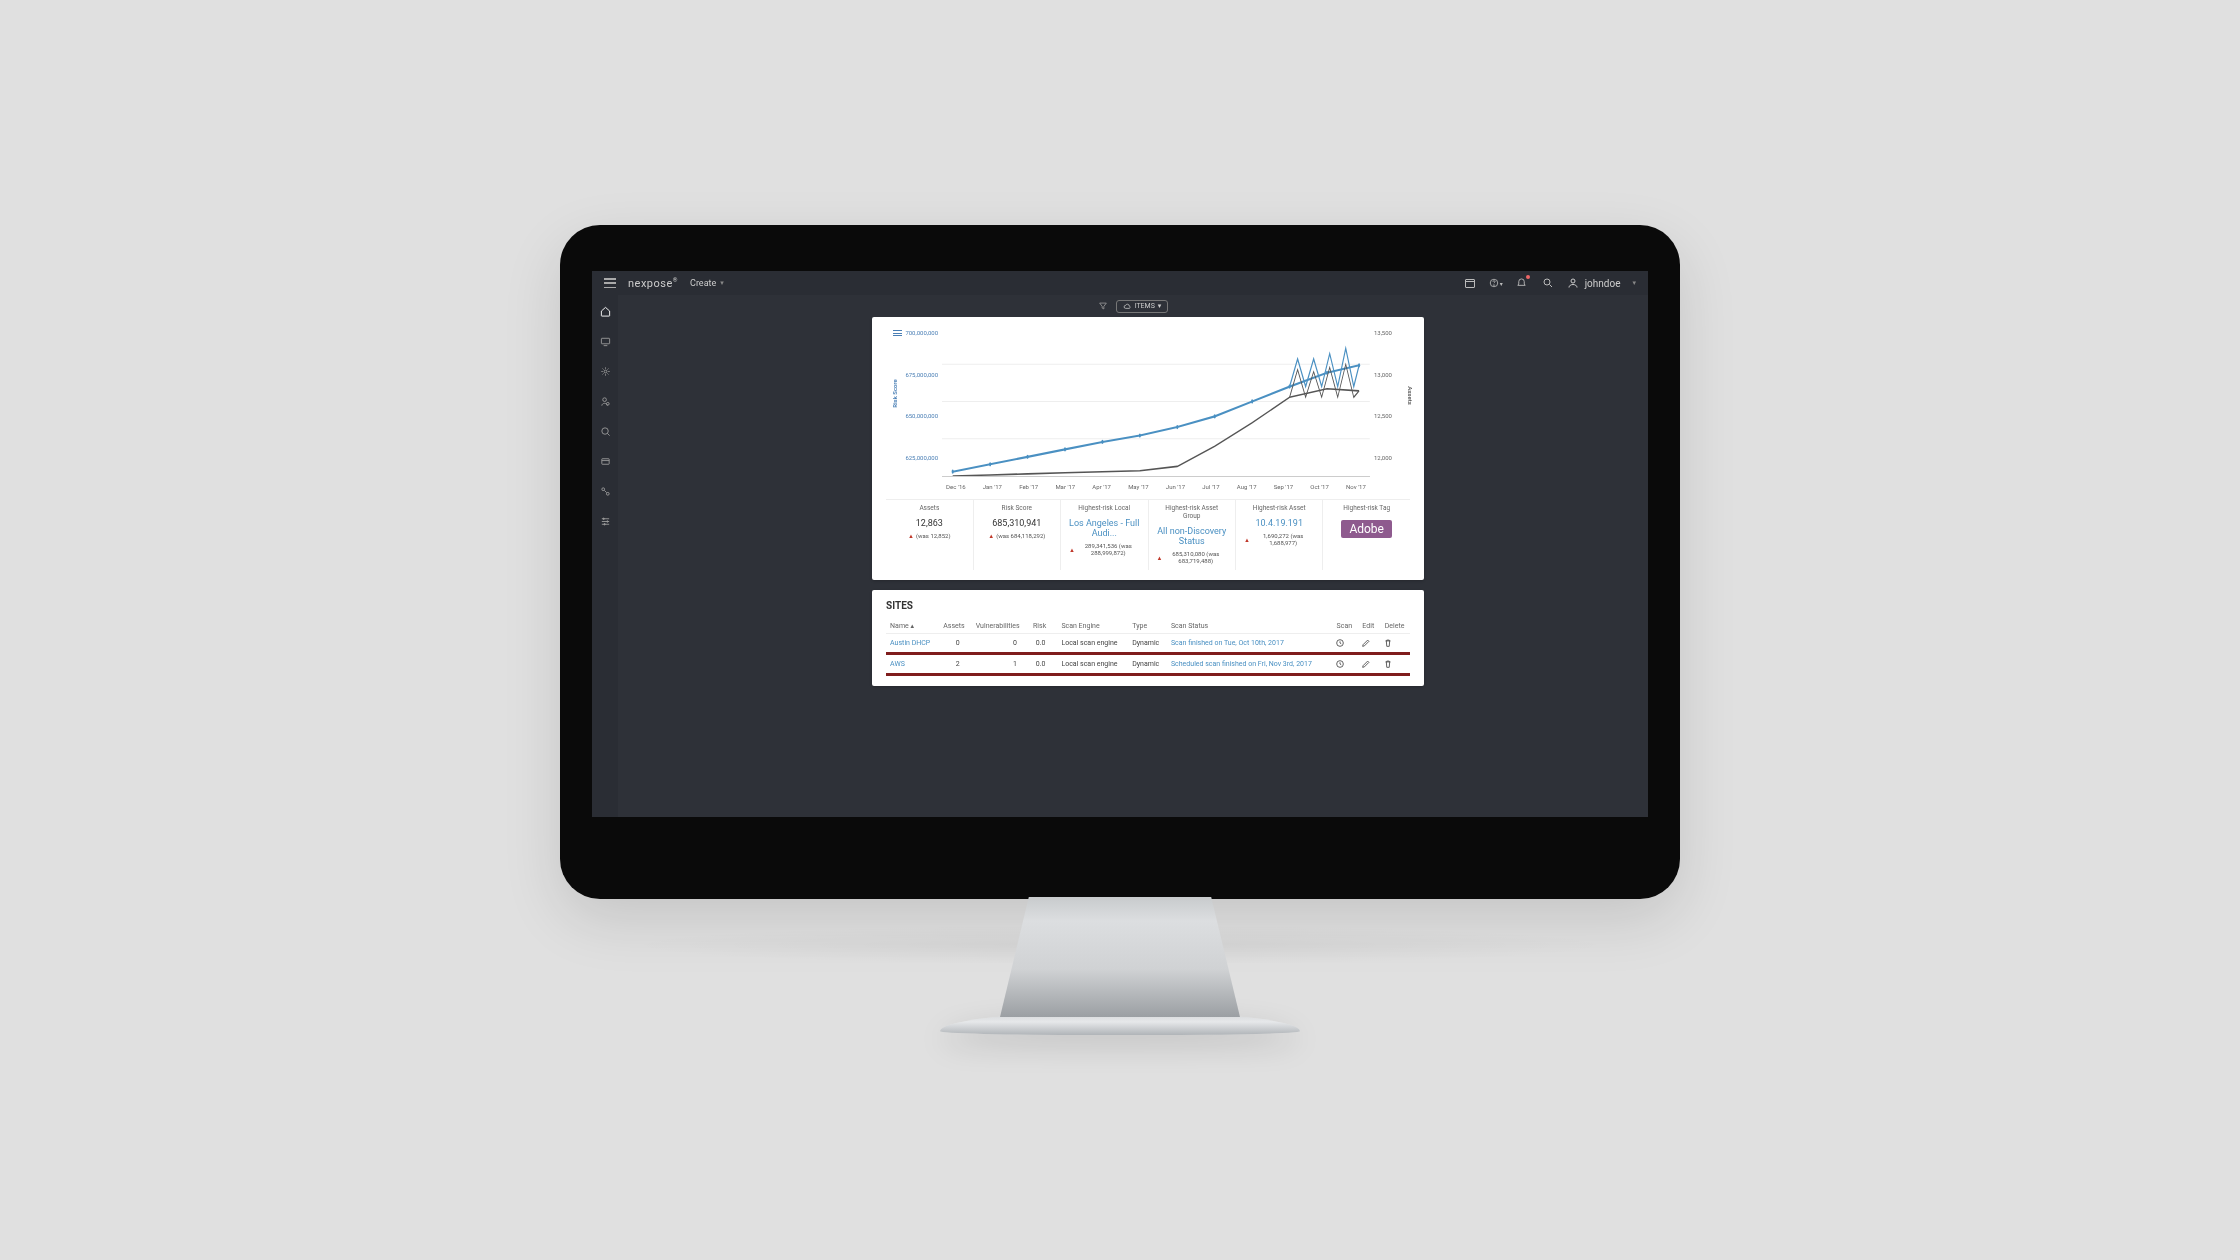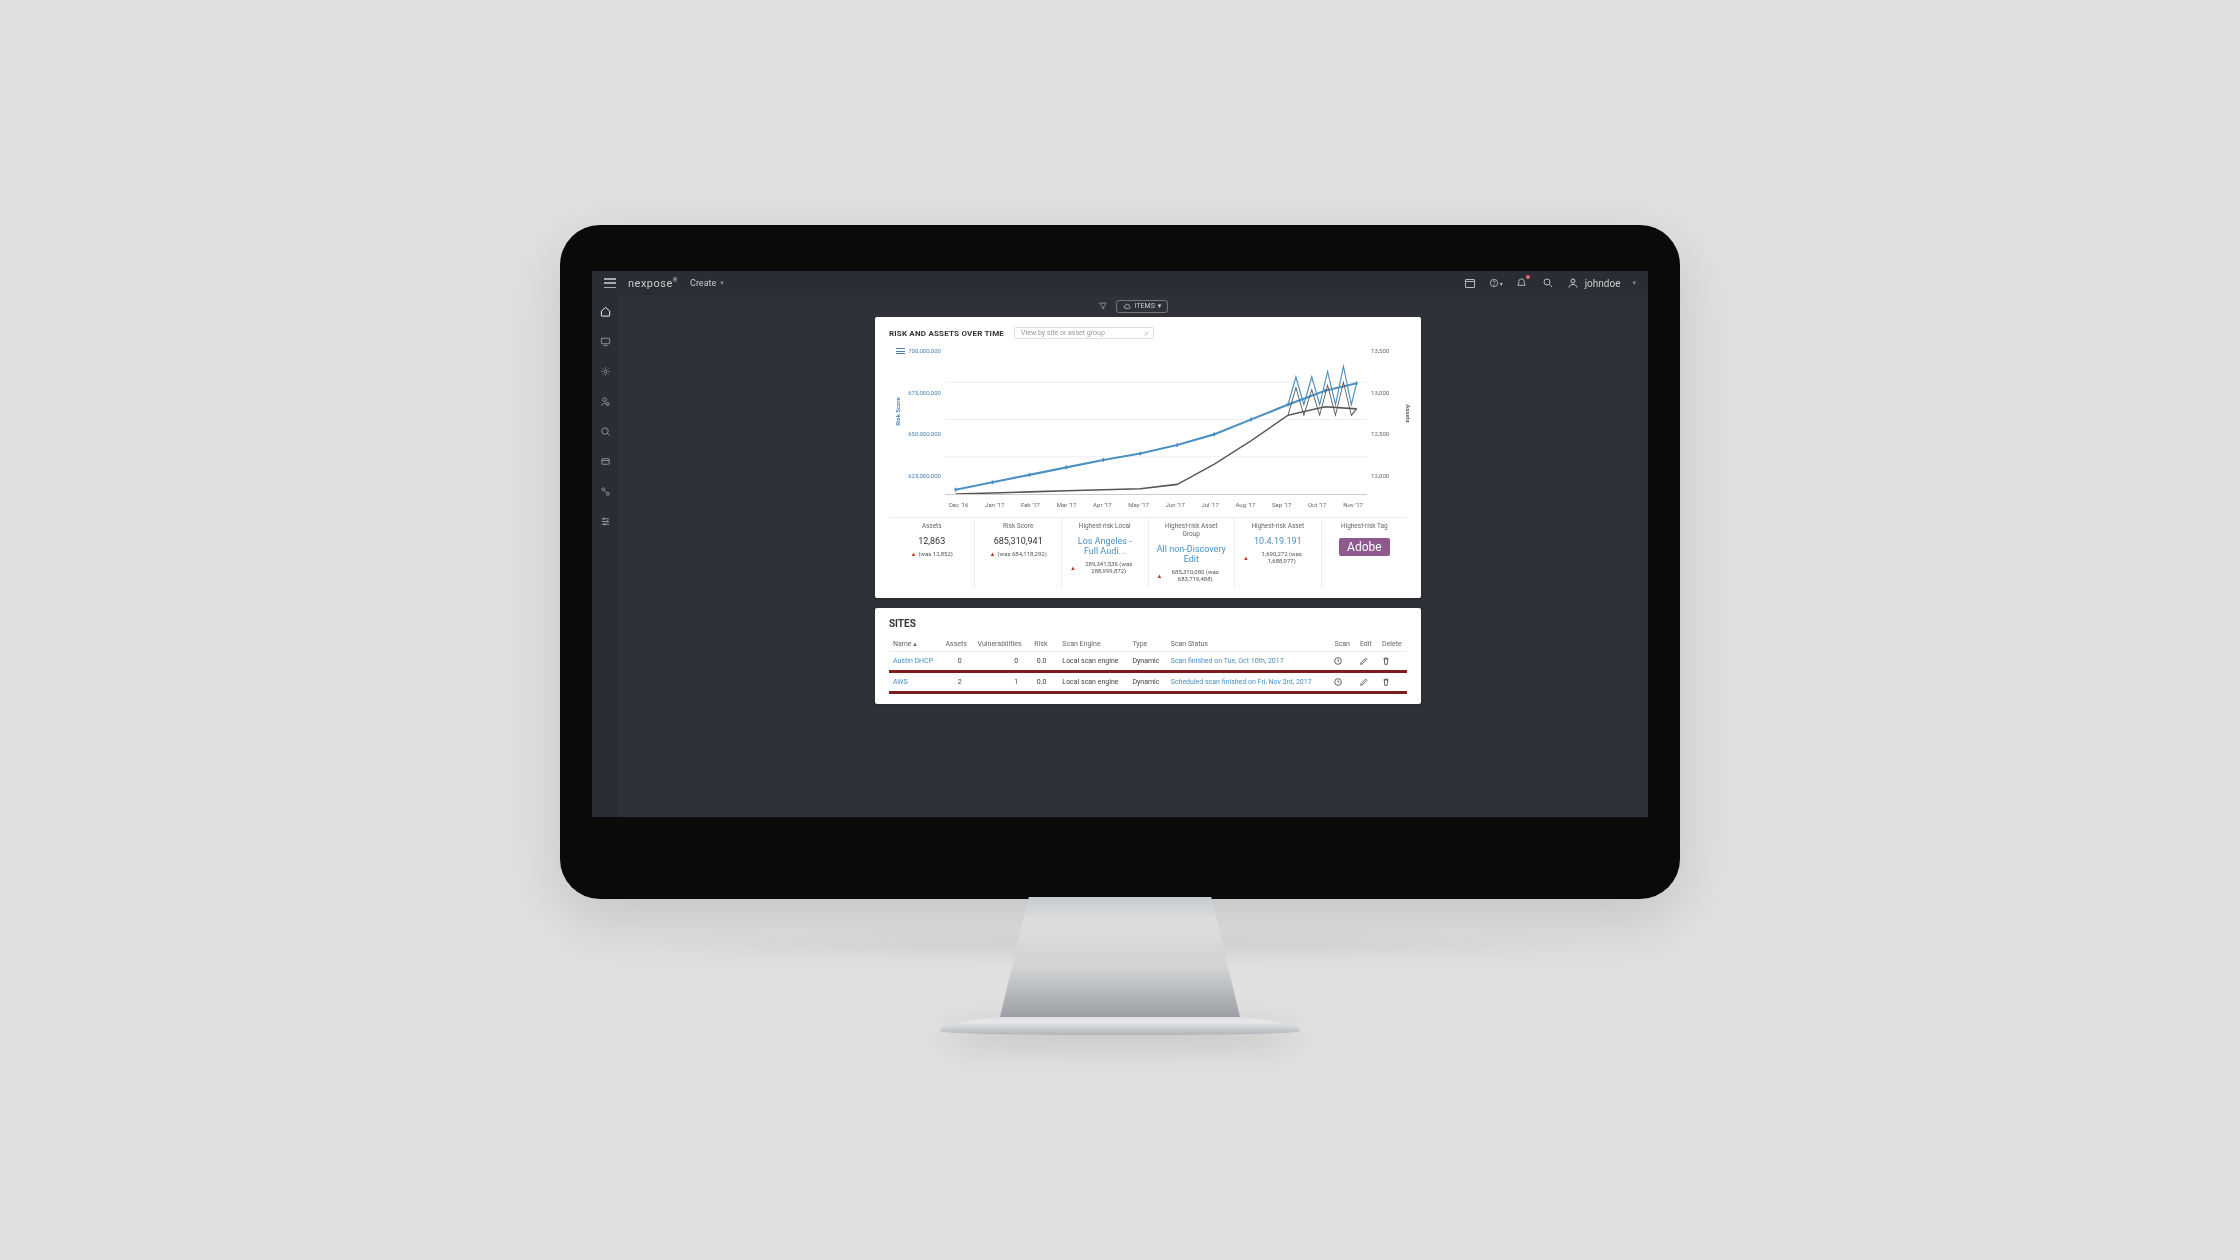--- a/index.html
+++ b/index.html
@@ -338,27 +338,20 @@
                   <path d="M7 17a4 4 0 010-8 5 5 0 019.6 1.5A3.5 3.5 0 0117 17H7z"></path>
                 </svg>
               <span>ITEMS</span>
               <span style="font-size:7px;">▾</span>
             </div>
           </div>
 
           <div class="dashboard">
 
             <div class="card">
-              <div class="chart-header">
-                <div class="chart-title">RISK AND ASSETS OVER TIME</div>
-                <div class="search-box">
-                  <span>View by site or asset group</span>
-                  <span class="mag">⌕</span>
-                </div>
-              </div>
 
               <div class="chart-area">
                 <div class="y-left">
                   <div class="axis-title">Risk Score</div>
                   <div class="tick first">
                       <span class="sq"></span>
                       <span>700,000,000</span>
                     </div>
                   <div class="tick">675,000,000</div>
                   <div class="tick">650,000,000</div>
@@ -437,21 +430,21 @@
                 <div class="stat-cell">
                   <div class="stat-label">Highest-risk Local</div>
                   <div class="stat-value link">Los Angeles - Full Audi...</div>
                   <div class="stat-delta">
                       <span class="tri">▲</span>
                       <span>289,341,536 (was 288,999,872)</span>
                     </div>
                 </div>
                 <div class="stat-cell">
                   <div class="stat-label">Highest-risk Asset Group</div>
-                  <div class="stat-value link">All non-Discovery Edit</div>
+                  <div class="stat-value link">All non-Discovery Status</div>
                   <div class="stat-delta">
                       <span class="tri">▲</span>
                       <span>685,310,080 (was 683,719,488)</span>
                     </div>
                 </div>
                 <div class="stat-cell">
                   <div class="stat-label">Highest-risk Asset</div>
                   <div class="stat-value link">10.4.19.191</div>
                   <div class="stat-delta">
                       <span class="tri">▲</span>

